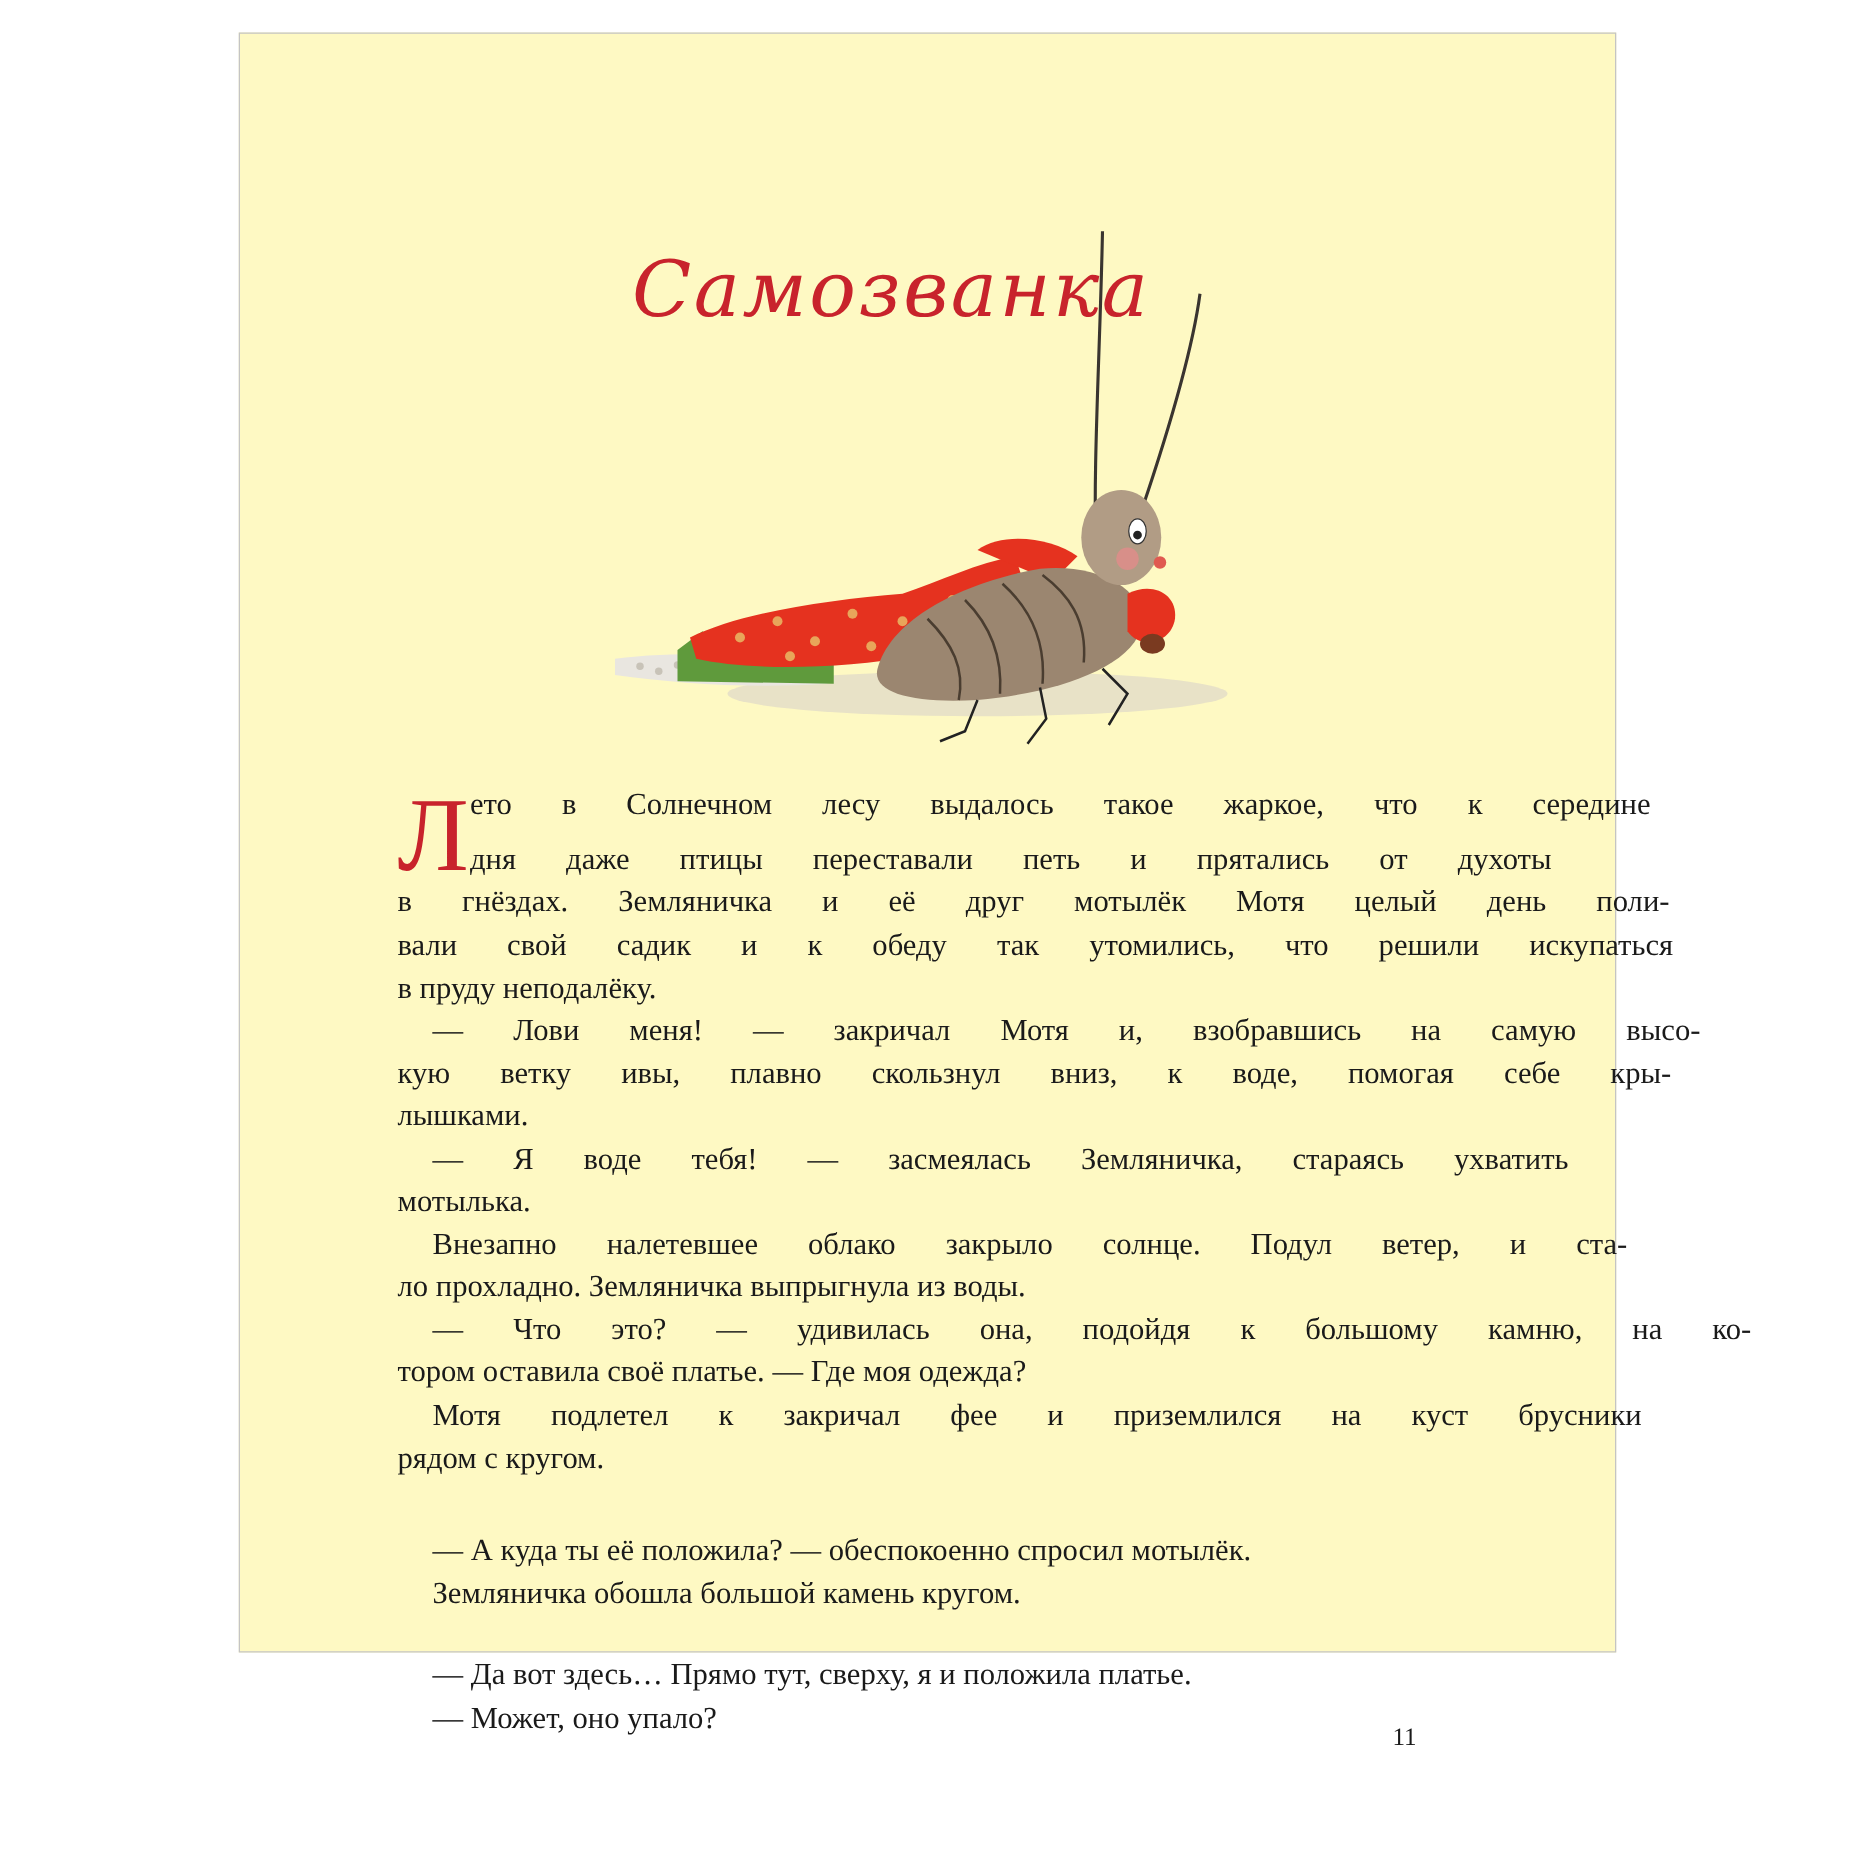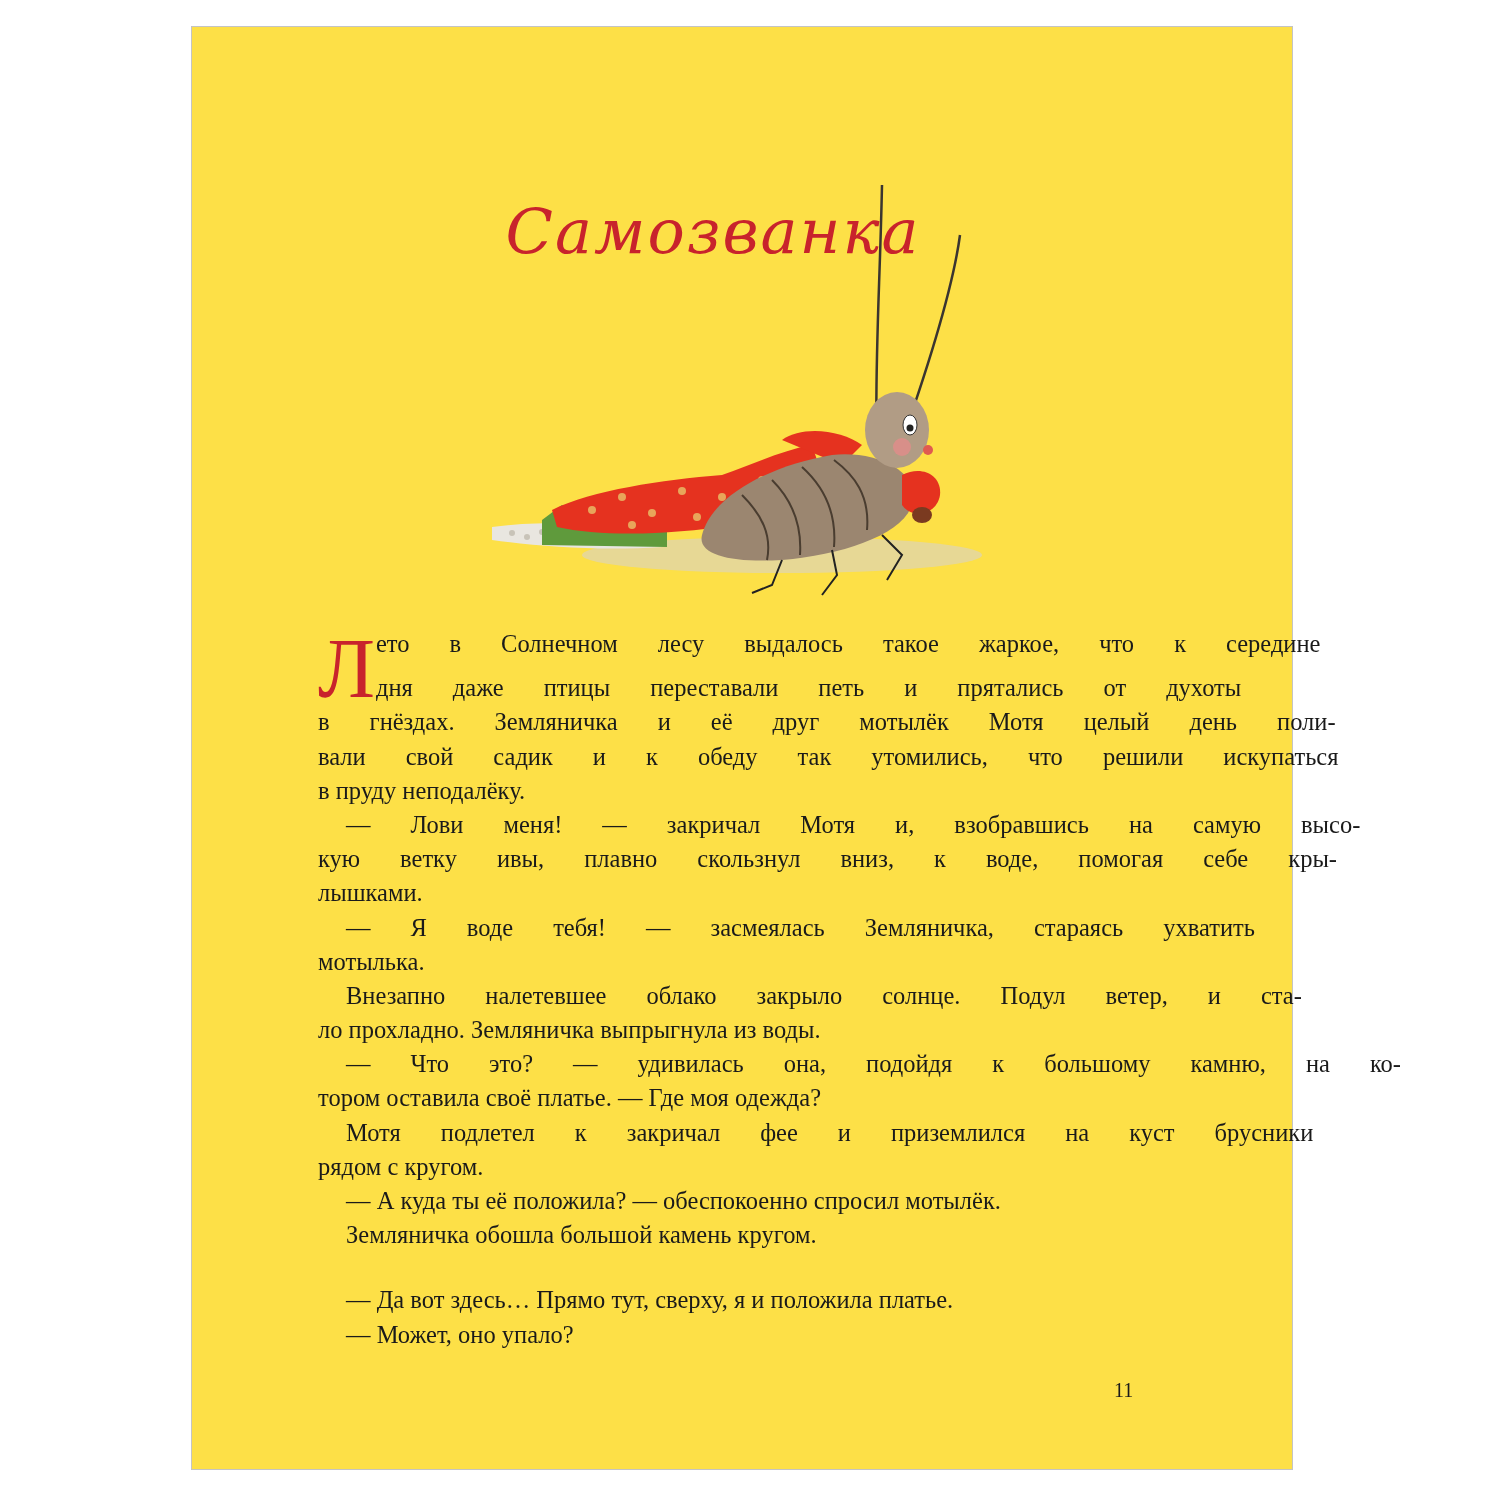--- a/index.html
+++ b/index.html
@@ -1,19 +1,19 @@
 <!DOCTYPE html>
 <html><head>
 <meta charset="utf-8">
 <style>
   html, body { margin:0; padding:0; background:#ffffff; }
   body { width:1500px; height:1500px; position:relative; overflow:hidden; }
   .page {
-    position:absolute; left:191px; top:26px; width:1102px; height:1444px;
-    border:1px solid #c4c4c4; box-sizing:border-box; background:#fde047;
+    position:absolute; left:191px; top:26px; width:1102px; height:1296px;
+    border:1px solid #c4c4c4; box-sizing:border-box; background:#fef9c3;
   }
   .title {
     position:absolute; left:0; width:1102px; text-align:center;
     font-family:"DejaVu Serif", serif; font-style:italic; color:#c8232c;
     letter-spacing:2px;
   }
   .title1 { top:168px; font-size:62px; left:-30px; }
   .title2 { top:238px; font-size:68px; left:-30px; }
   .illustration { position:absolute; left:290px; top:148px; width:520px; height:440px; }
   .text {
@@ -224,20 +224,20 @@
         <span class="w">к</span>
         <span class="w">закричал</span>
         <span class="w">фее</span>
         <span class="w">и</span>
         <span class="w">приземлился</span>
         <span class="w">на</span>
         <span class="w">куст</span>
         <span class="w">брусники</span>
       </div>
       <div class="line">рядом с кругом.</div>
-      <div class="line" style="padding-left: 28px;">— А куда ты её положила? — обеспокоенно спросил мотылёк.</div>
+      <div class="line" style="padding-left: 28px; margin-top: 40px;">— А куда ты её положила? — обеспокоенно спросил мотылёк.</div>
       <div class="line" style="padding-left: 28px;">Земляничка обошла большой камень кругом.</div>
       <div class="line" style="padding-left: 28px; margin-top: 31px;">— Да вот здесь… Прямо тут, сверху, я и положила платье.</div>
       <div class="line" style="padding-left: 28px;">— Может, оно упало?</div>
     </div>
 
   <div class="pagenum">11</div>
 </div>
 
 </body></html>

